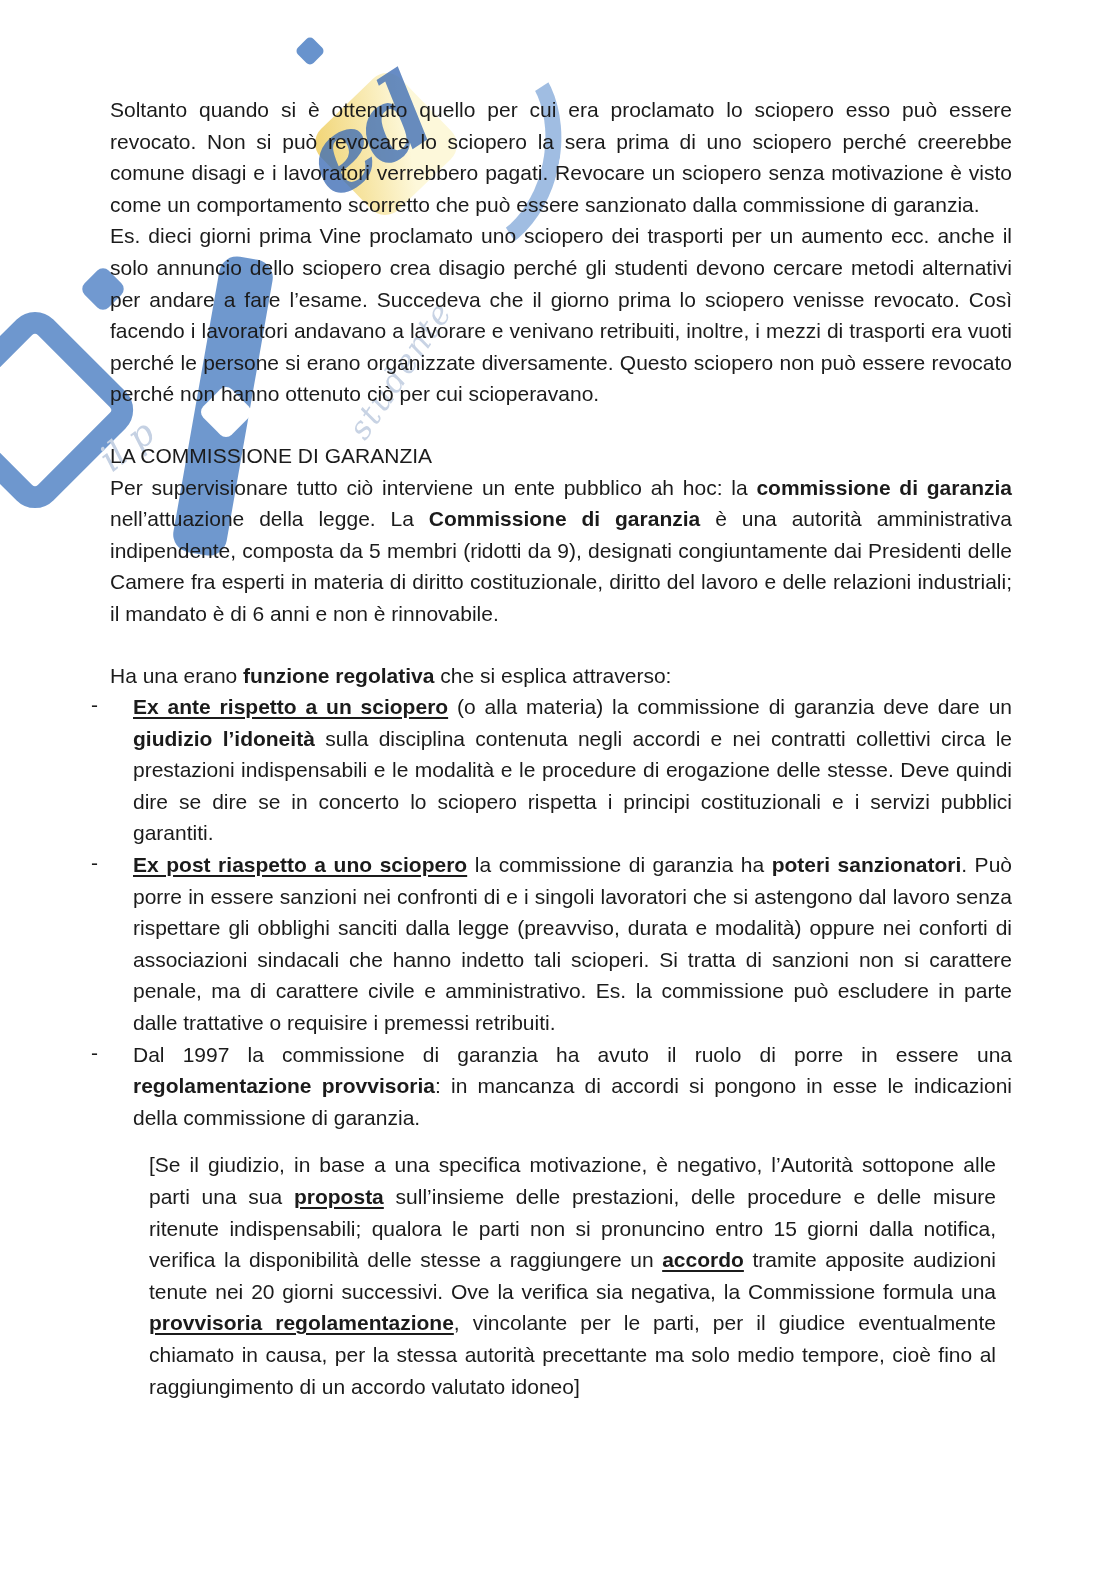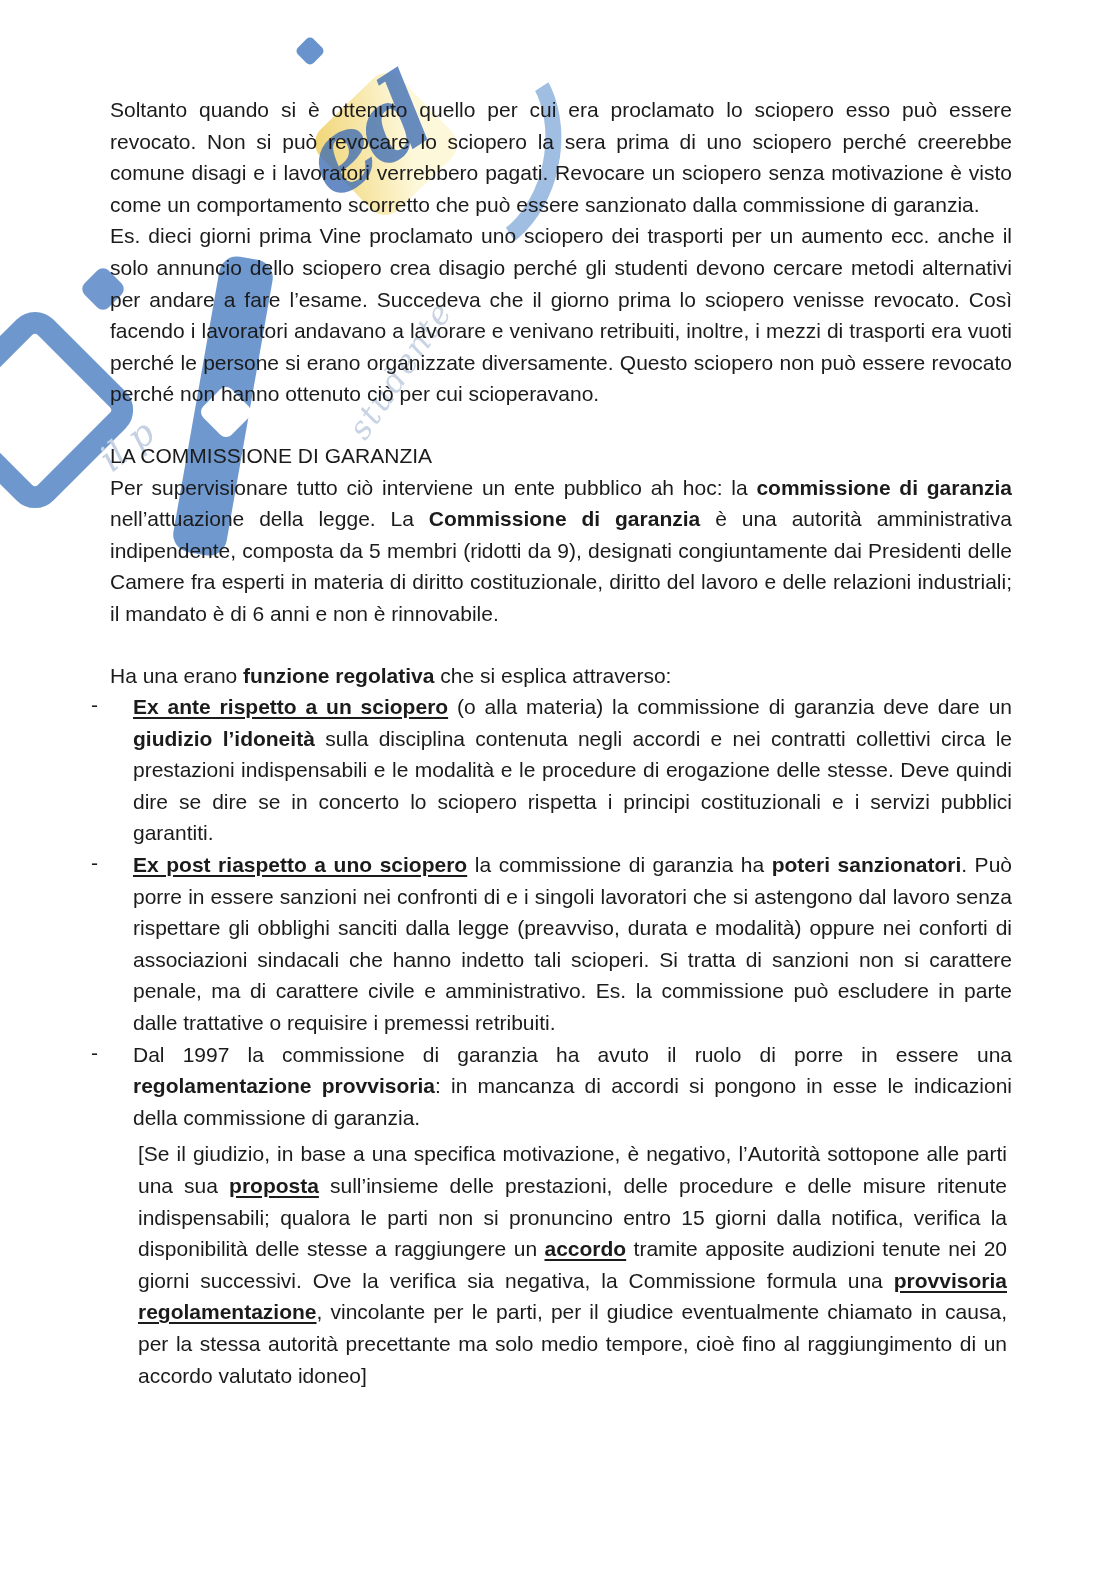--- a/index.html
+++ b/index.html
@@ -48,21 +48,21 @@
   }
   
   #doc{
     position:absolute;left:110px;top:94px;width:902px;z-index:1;
     color:#1b1b1b;font-size:21px;line-height:31.6px;text-align:justify;
   }
   #doc p{margin:0;}
   #doc .heading{text-align:left;}
   #doc .li{position:relative;padding-left:23px;margin:0;}
   #doc .li .marker{position:absolute;left:-19px;top:-2px;}
-  #doc .licont{padding-left:23px;margin:5px;}
+  #doc .licont{padding-left:23px;margin:16px;}
   #doc .spacer{height:30px;}
   #doc b{font-weight:bold;}
   #doc u{text-underline-offset:3px;font-weight:bold;}
 </style>
 </head>
 <body>
 
 <div class="watermark">
   <div class="wm wm-crescent"></div>
   <div class="wm wm-yellow-diamond"></div>

